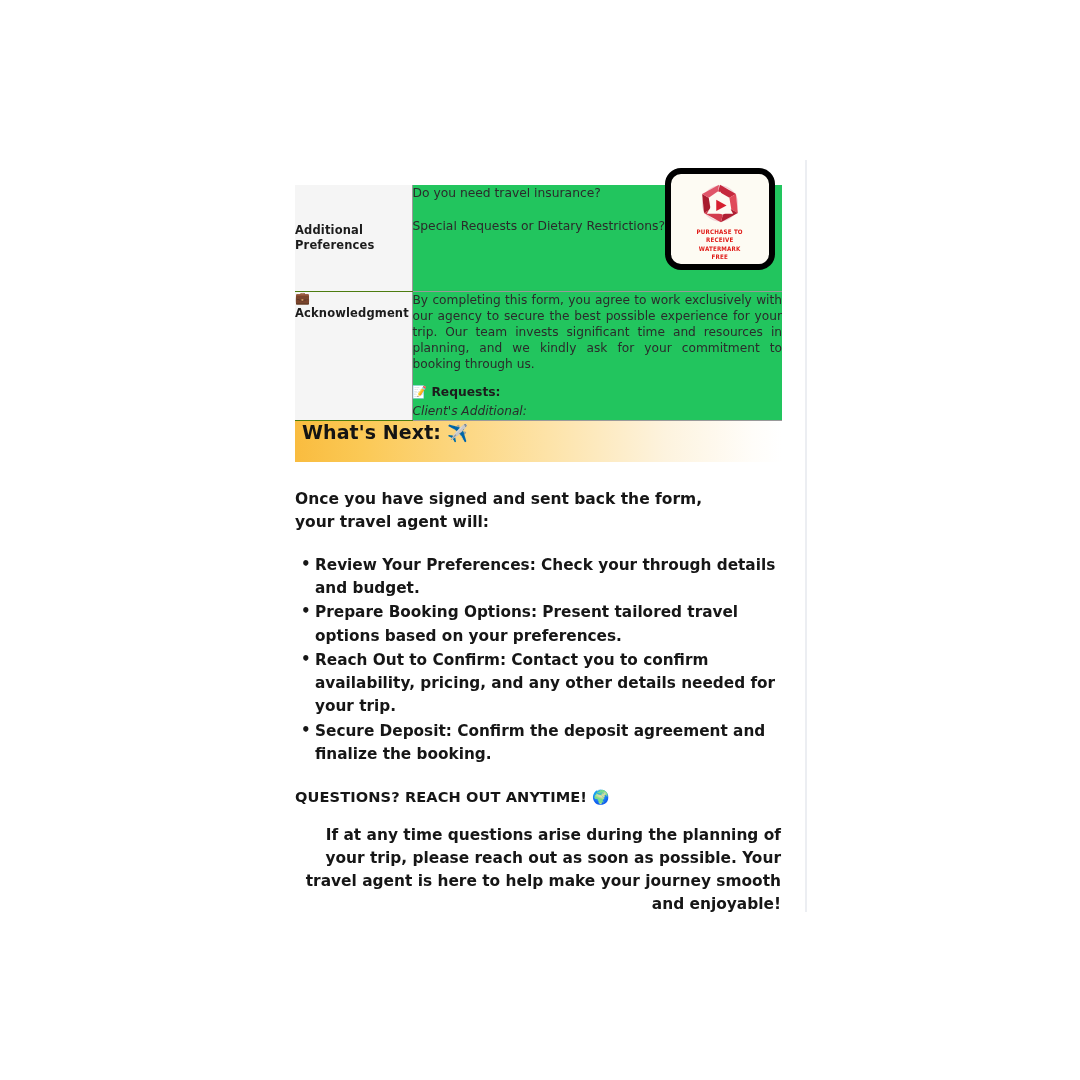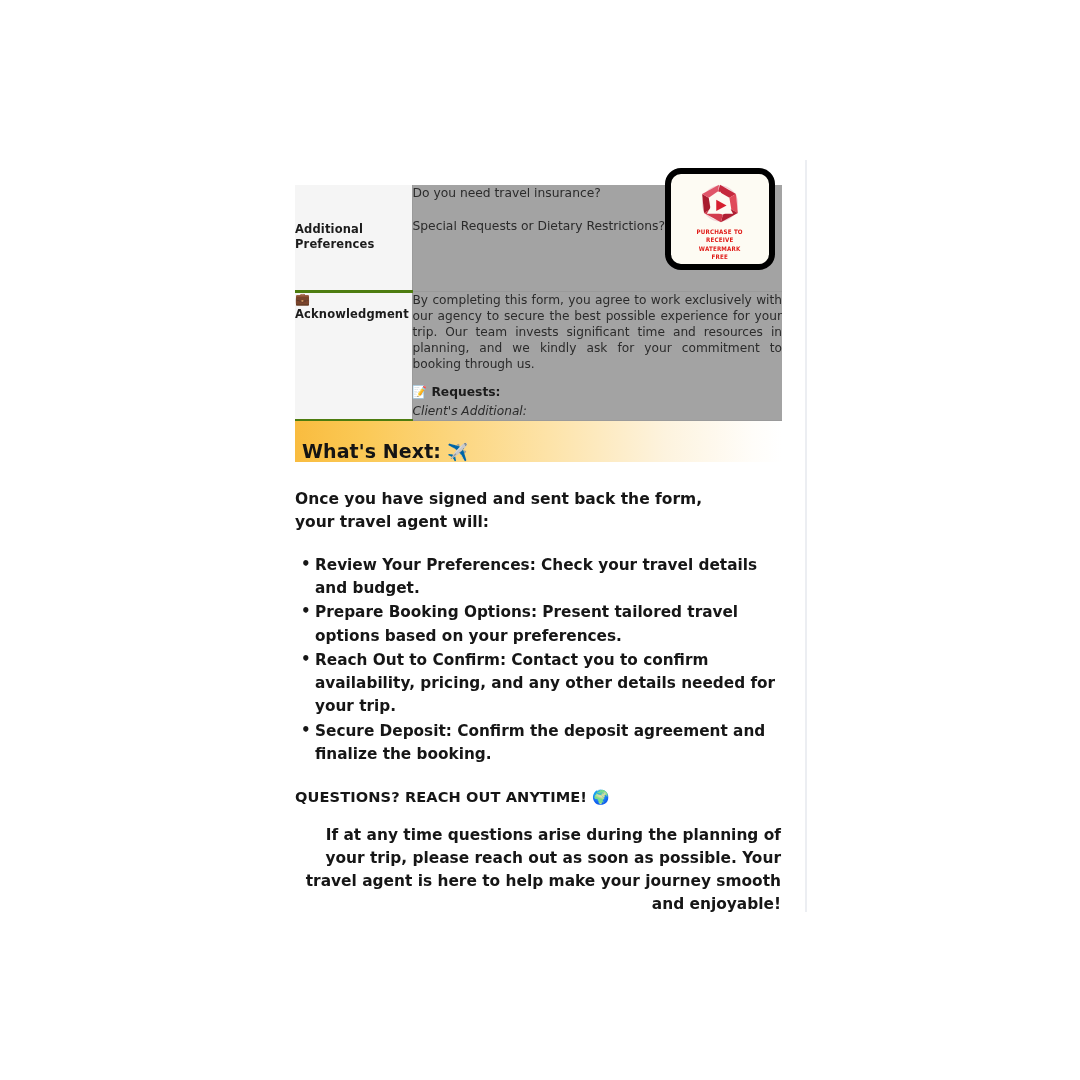--- a/index.html
+++ b/index.html
@@ -44,26 +44,26 @@
     table-layout: fixed;
   }
   .form-table td {
     vertical-align: top;
     padding: 0;
   }
   .lbl-cell {
     width: 117px;
     background: #f5f5f5;
     border-right: 1px solid #9a9a9a;
-    border-bottom: 3px solid #4d7c0f;
+    border-bottom: 1px solid #4d7c0f;
     padding: 8px 10px 8px 8px;
   }
   .lbl-cell.mid { vertical-align: middle; }
   .val-cell {
-    background: #a3a3a3;
+    background: #22c55e;
     border-bottom: 1px solid #9a9a9a;
     padding: 8px 10px 10px 10px;
   }
   .row-prefs .lbl-cell { height: 106px; }
   .row-prefs .val-cell { height: 106px; }
 
   .lbl-text {
     font-size: 11.5px;
     font-weight: bold;
     color: #1c1c1c;
@@ -138,21 +138,21 @@
 
   
   .band {
     position: absolute;
     left: 295px;
     top: 421px;
     width: 487px;
     height: 41px;
     background: linear-gradient(to right, #f9bc3f 0%, #fbc956 14%, #fde3a8 52%, #fdf3de 76%, #fffdf9 94%, #ffffff 100%);
     display: flex;
-    align-items: flex-end;
+    align-items: flex-start;
   }
   .band-title {
     font-size: 19px;
     font-weight: bold;
     color: #141414;
     padding-left: 7px;
     letter-spacing: 0.1px;
   }
   .band-emoji { font-size: 17px; }
 
@@ -275,21 +275,21 @@
     <div class="band-title">
       <span>What's Next:</span>
       <span class="band-emoji">✈️</span>
     </div>
   </div>
 
   <div class="body-block">
     <p class="lead">Once you have signed and sent back the form, your travel agent will:</p>
 
     <ul class="next-list">
-      <li>Review Your Preferences: Check your travel details and budget.</li>
+      <li>Review Your Preferences: Check your through details and budget.</li>
       <li>Prepare Booking Options: Present tailored travel options based on your preferences.</li>
       <li>Reach Out to Confirm: Contact you to confirm availability, pricing, and any other details needed for your trip.</li>
       <li>Secure Deposit: Confirm the deposit agreement and finalize the booking.</li>
     </ul>
 
     <div class="q-head">
       <span>QUESTIONS? REACH OUT ANYTIME!</span>
       <span class="globe">🌍</span>
     </div>
 

